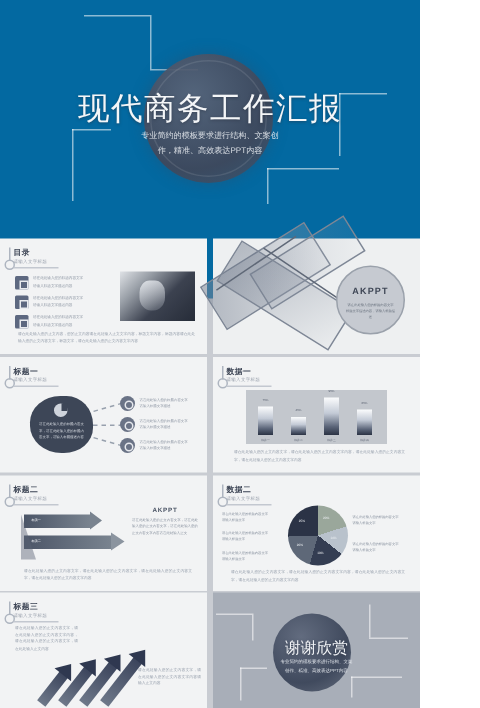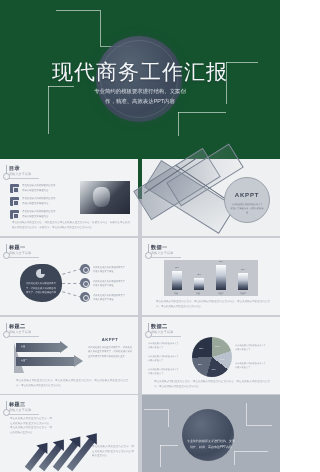--- a/index.html
+++ b/index.html
@@ -8,21 +8,21 @@
     background:#ffffff;
     font-family:"Liberation Sans","DejaVu Sans",sans-serif;
     -webkit-font-smoothing:antialiased;
   }
   .deck{position:relative;width:280px;height:472px;background:#c9ccd2;}
 
   
   .slide{position:absolute;overflow:hidden;}
 
   
-  #title-slide{left:0;top:0;width:280px;height:199px;background:#14532d;}
+  #title-slide{left:0;top:0;width:280px;height:199px;background:#0369a1;}
   .tline{position:absolute;background:rgba(255,255,255,.55);}
   .tblob{
     position:absolute;left:96px;top:36px;width:86px;height:86px;border-radius:50%;
     background:radial-gradient(circle at 38% 32%, rgba(90,100,120,.92), rgba(62,72,92,.96) 62%, rgba(72,82,102,.72) 100%);
     box-shadow:0 0 10px rgba(60,70,90,.35);
   }
   .tblob:after{
     content:"";position:absolute;left:4px;top:4px;right:4px;bottom:4px;border-radius:50%;
     border:1px solid rgba(255,255,255,.10);
   }
@@ -355,19 +355,20 @@
     <div class="tline" style="left:2px;top:14px;width:24px;height:.6px;"></div>
     <div class="tline" style="left:26px;top:14px;width:.6px;height:18px;"></div>
     <div class="tline" style="left:18px;top:50px;width:.6px;height:22px;"></div>
     <div class="tline" style="left:18px;top:50px;width:18px;height:.6px;"></div>
     <div class="tline" style="left:104px;top:8px;width:.6px;height:22px;"></div>
     <div class="tline" style="left:104px;top:30px;width:26px;height:.6px;"></div>
     <div class="tline" style="left:92px;top:56px;width:34px;height:.6px;"></div>
     <div class="tline" style="left:92px;top:56px;width:.6px;height:14px;"></div>
 
     <div class="eblob"></div>
+    <div class="ethanks">谢谢欣赏</div>
     <div class="esub">
       <span>专业简约的模板要求进行结构、文案</span><br>
       <span>创作、精准、高效表达PPT内容</span>
     </div>
   </div>
 
 </div>
 
 </body></html>

